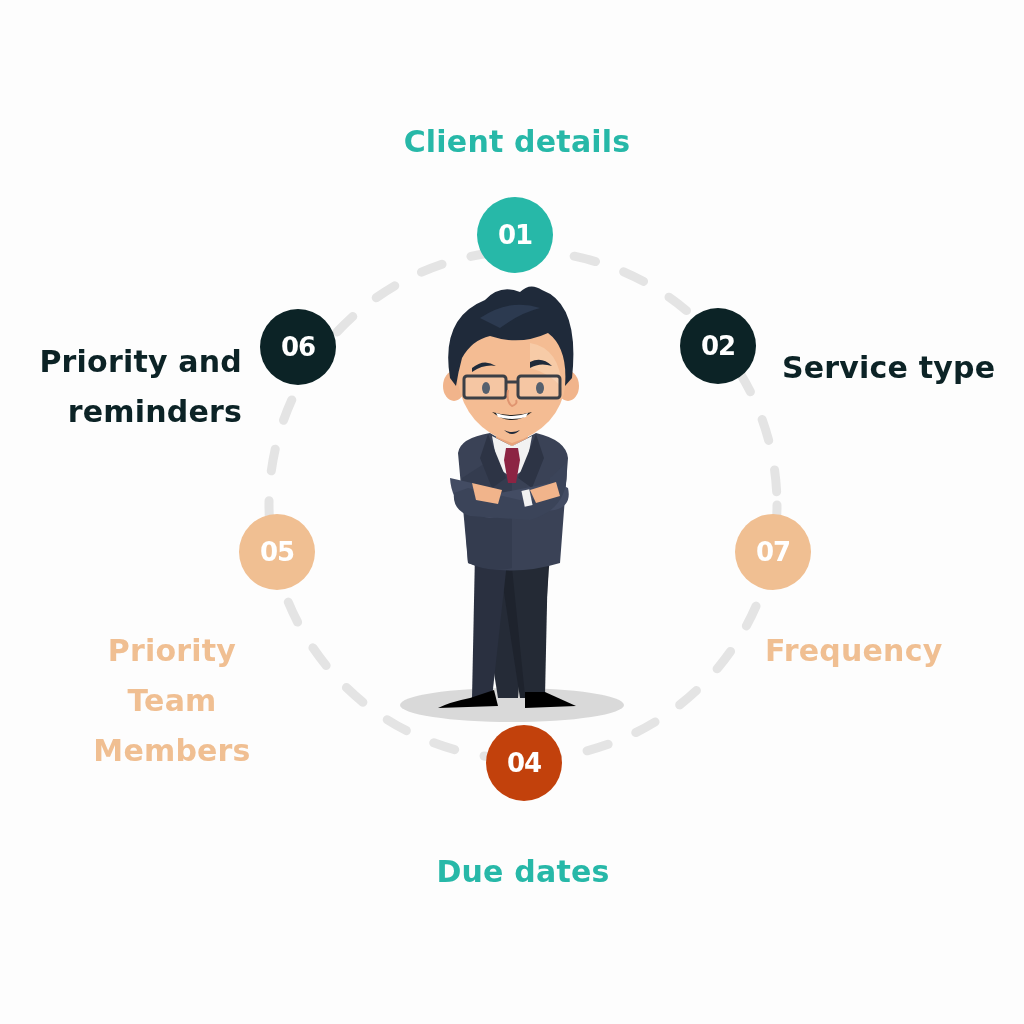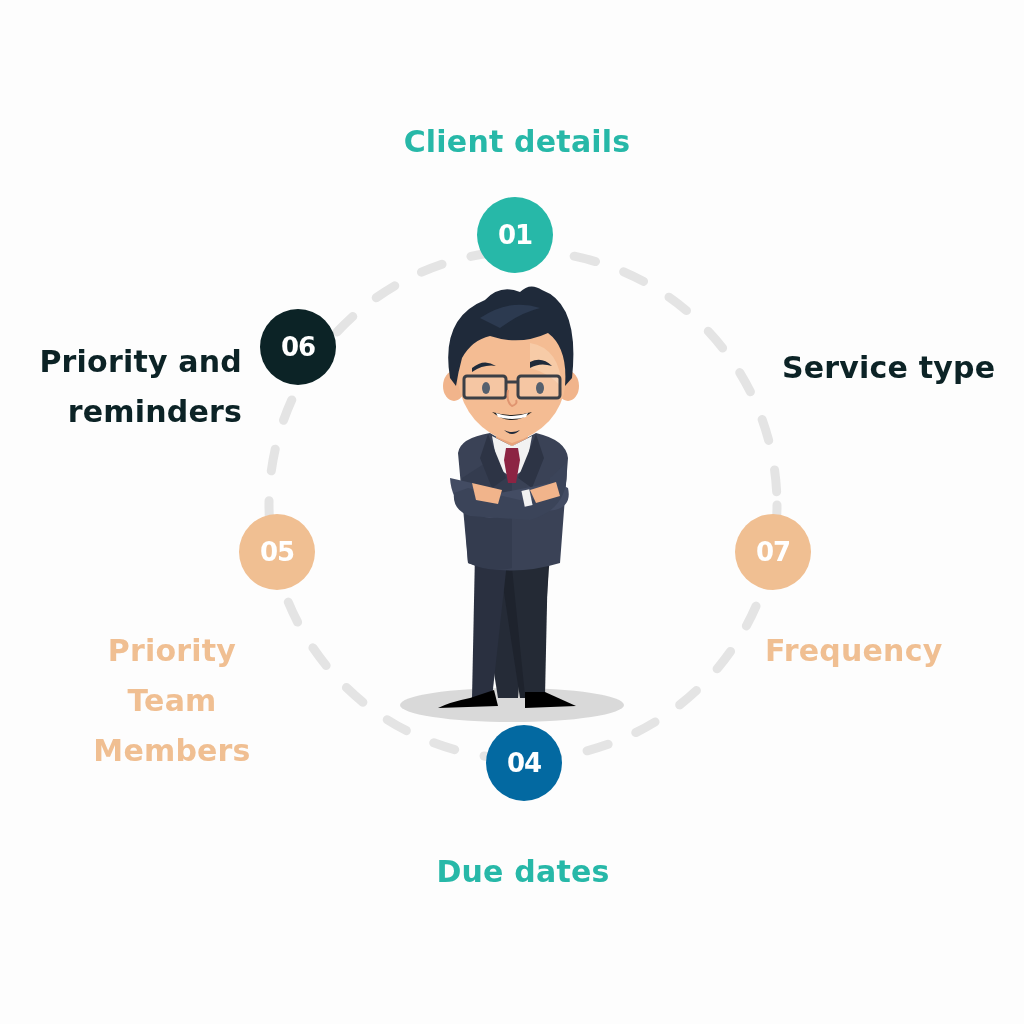--- a/index.html
+++ b/index.html
@@ -117,32 +117,35 @@
     <path d="M124 152 Q132 160 140 152 Q132 156 124 152 Z" fill="#1f2a3a"></path>
   </svg>
 
   <div class="step-badge" style="left:515px; top:235px; background:#27b8a8;">
     <span>01</span>
   </div>
   <div class="step-label teal-text" style="left:517px; top:117px; transform:translateX(-50%); text-align:left;">
     <span>Client details</span>
   </div>
 
+  <div class="step-badge" style="left:718px; top:346px; background:#0c2326;">
+    <span>02</span>
+  </div>
   <div class="step-label dark-text" style="left:782px; top:343px;">
     <span>Service type</span>
   </div>
 
   <div class="step-badge" style="left:773px; top:552px; background:#f0bf92;">
     <span>07</span>
   </div>
   <div class="step-label peach-text" style="left:757px; top:626px;margin-left:8px;">
     <span>Frequency</span>
   </div>
 
-  <div class="step-badge" style="left:524px; top:763px; background:#0369a1;">
+  <div class="step-badge" style="left:524px; top:763px; background:#c2410c;">
     <span>04</span>
   </div>
   <div class="step-label teal-text" style="left:523px; top:847px; transform:translateX(-50%); text-align:center;">
     <span>Due dates</span>
   </div>
 
   <div class="step-badge" style="left:277px; top:552px; background:#f0bf92;">
     <span>05</span>
   </div>
   <div class="step-label peach-text" style="left:172px; top:626px; transform:translateX(-50%); text-align:center;">

